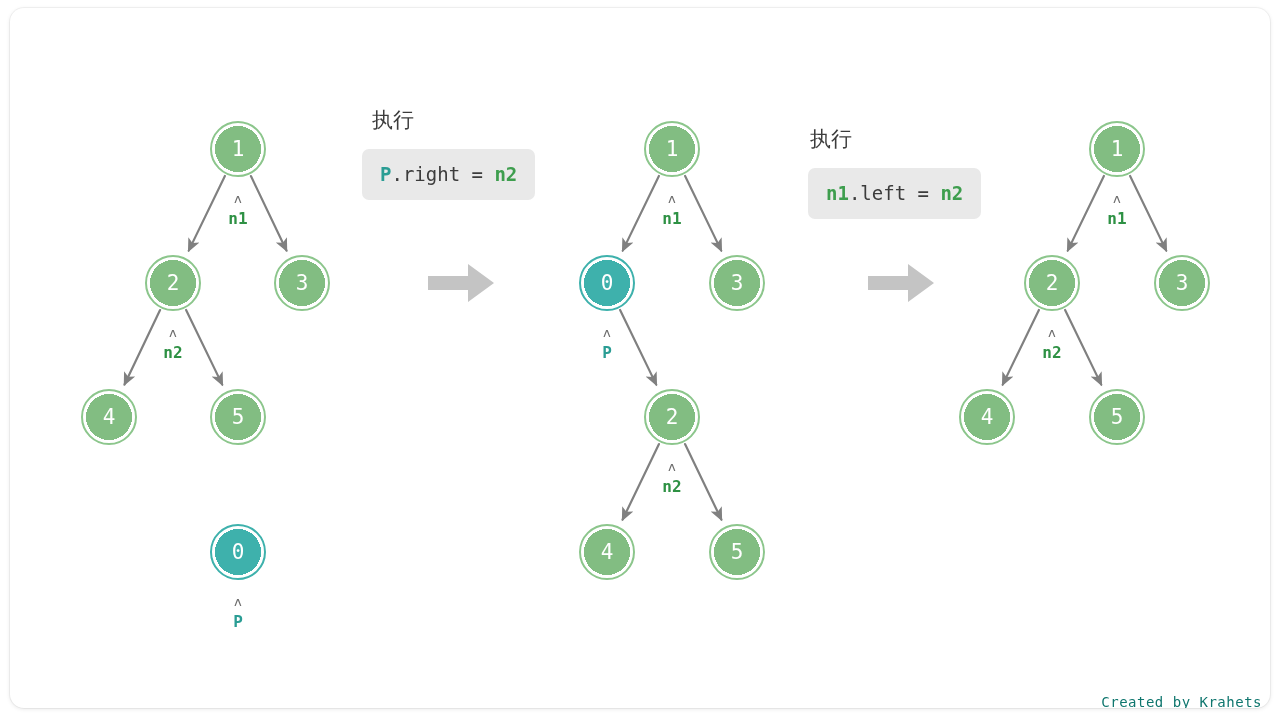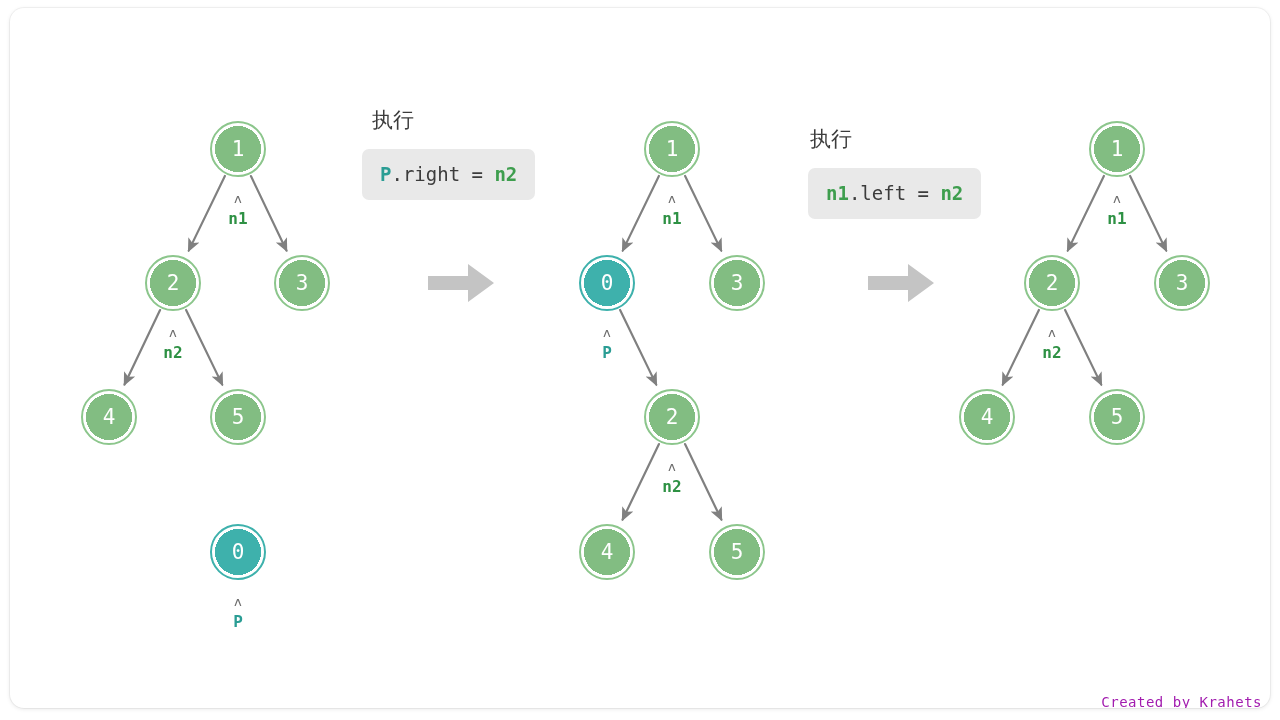--- a/index.html
+++ b/index.html
@@ -119,21 +119,21 @@
   .codebox .g  { color: #3e9e4e; font-weight: bold; }
   .codebox .t  { color: #2a9d94; font-weight: bold; }
 
   
   #credit {
     position: absolute;
     right: 28px;
     bottom: 18px;
     font-family: "DejaVu Sans Mono", monospace;
     font-size: 14px;
-    color: #a21caf;
+    color: #0f766e;
     letter-spacing: 0.5px;
     white-space: nowrap;
   }
   svg.edges { position:absolute; left:0; top:0; width:1280px; height:720px; z-index:1; pointer-events:none; }
 </style>
 </head>
 <body>
 
 <div id="card">
   <div id="stage">

